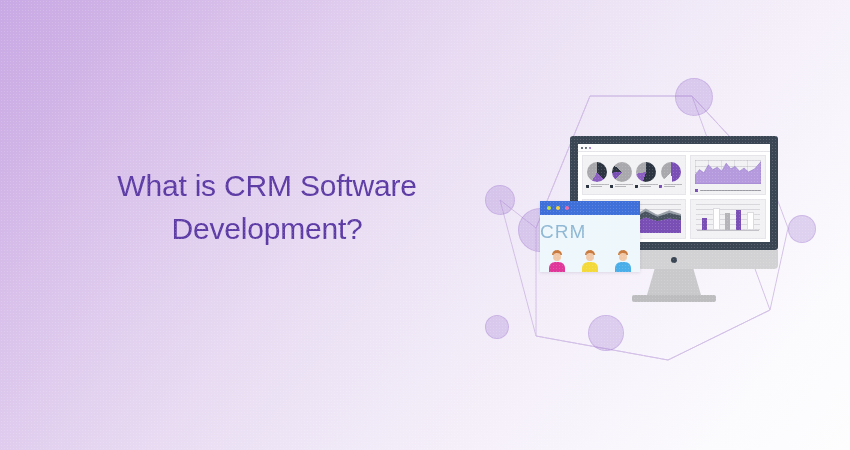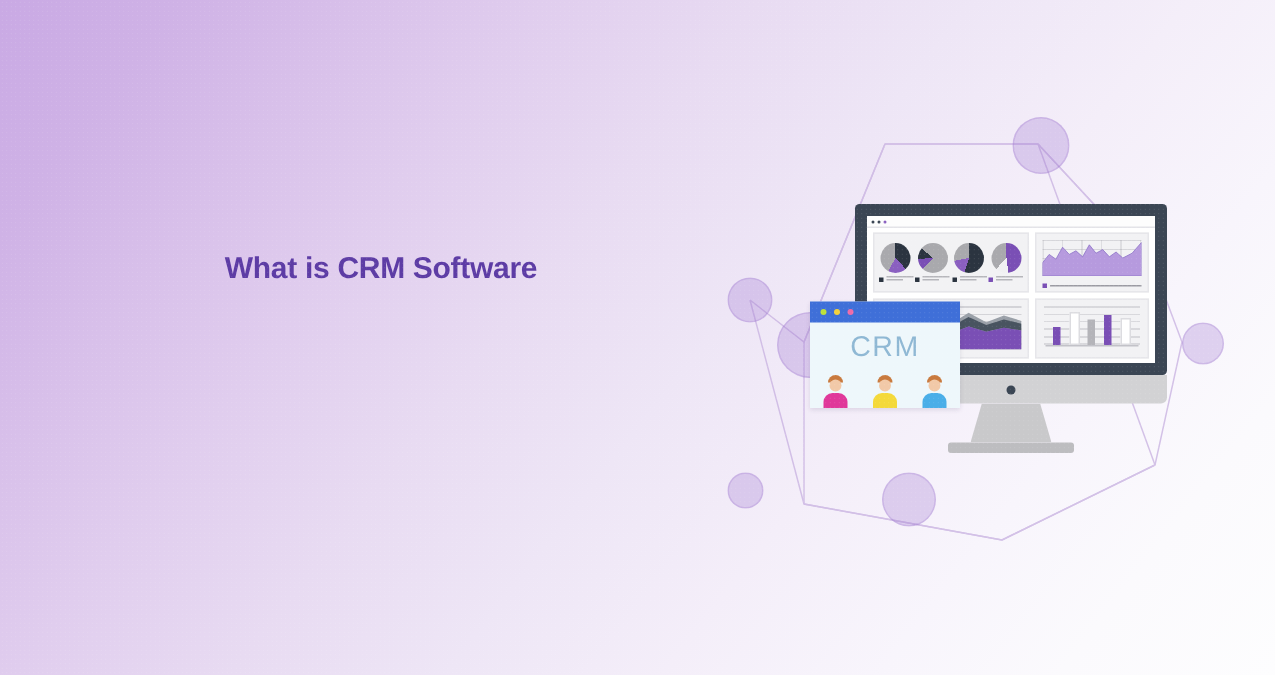--- a/index.html
+++ b/index.html
@@ -46,27 +46,27 @@
   #logo .lg-the {
     font-style: italic;
     font-size: 17px;
   }
   #logo .lg-knowledge { font-weight: 400; }
   #logo .lg-academy { font-weight: 700; }
 
   
   #headline {
     position: absolute;
-    left: 39px;
+    left: 52px;
     top: 165px;
     width: 430px;
     text-align: center;
     color: #5d3ca5;
-    font-size: 20px;
-    font-weight: bold;
+    font-size: 30px;
+    font-weight: normal;
     line-height: 1.42;
     letter-spacing: -0.2px;
   }
   #headline .hl-line { display: block; }
 
   
   #art {
     position: absolute;
     left: 470px;
     top: 60px;
@@ -265,21 +265,20 @@
     display: flex;
     align-items: center;
     gap: 5px;
     padding-left: 7px;
   }
   .crm-dot { width: 4px; height: 4px; border-radius: 50%; }
   .crm-dot.g { background: #bde03a; }
   .crm-dot.y { background: #f4d13d; }
   .crm-dot.p { background: #ef6ba8; }
   #crm-title {
-    text-align: center;
     color: #8fb8d4;
     font-size: 19px;
     font-weight: 400;
     letter-spacing: 1px;
     margin-top: 6px;
     font-family: "Liberation Sans", sans-serif;
   }
   #crm-people {
     position: absolute;
     left: 0; bottom: 0;
@@ -472,17 +471,18 @@
           <i class="p-hair"></i>
           <i class="p-head"></i>
           <i class="p-body c3"></i>
         </span>
       </div>
     </div>
   </div>
 
   <div id="headline">
     <span class="hl-line">What is CRM Software</span>
+    <span class="hl-line">Development?</span>
   </div>
 
 
   <div id="noise"></div>
 </div>
 
 </body></html>

